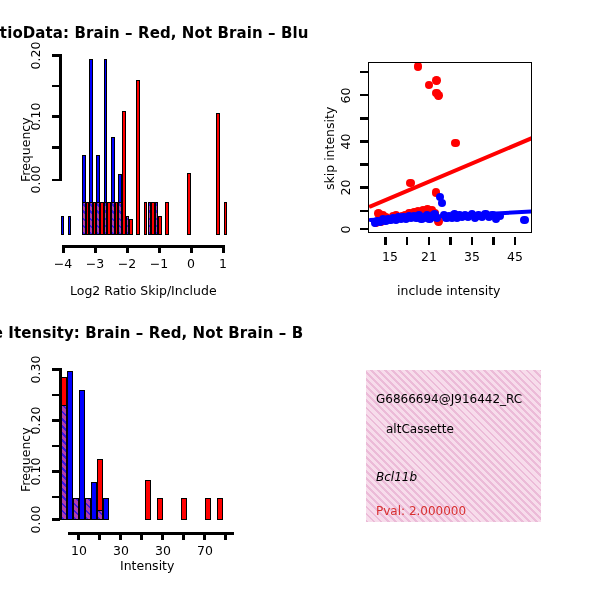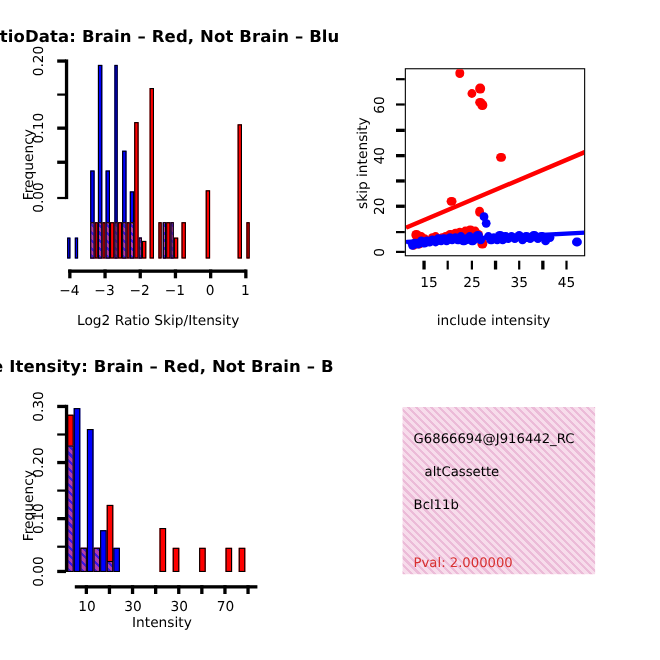--- a/index.html
+++ b/index.html
@@ -53,21 +53,21 @@
 <body>
 
 <div class="page">
 
   <div class="panel" style="left:0;top:0;width:300px;height:300px;">
 
     <div class="ptitle" style="left:-22px;top:24px;">RatioData: Brain – Red, Not Brain – Blu</div>
 
     <div class="axlabel vert" style="left:18px;top:182px;">Frequency</div>
 
-    <div class="axlabel" style="left:70px;top:283px;">Log2 Ratio Skip/Itensity</div>
+    <div class="axlabel" style="left:70px;top:283px;">Log2 Ratio Skip/Include</div>
 
     <div class="plotarea" style="left:60px;top:55px;width:175px;height:180px;">
 
     <div class="bar blue" style="left: 0.583333px; width: 3.35417px; height: 18.72px; bottom: 0px;"></div>
         <div class="bar blue" style="left: 7.875px; width: 3.35417px; height: 18.72px; bottom: 0px;"></div>
         <div class="bar blue" style="left: 21.875px; width: 3.64583px; height: 79.92px; bottom: 0px;"></div>
         <div class="bar red" style="left: 25.5208px; width: 3.64583px; height: 33.12px; bottom: 0px;"></div>
         <div class="bar purple" style="left: 21.875px; width: 3.64583px; height: 33.12px; bottom: 0px;"></div>
         <div class="bar blue" style="left: 29.1667px; width: 3.64583px; height: 176.4px; bottom: 0px;"></div>
         <div class="bar red" style="left: 32.8125px; width: 3.64583px; height: 33.12px; bottom: 0px;"></div>
@@ -229,21 +229,21 @@
 
     <div class="tick" style="left:84.3px;top:237px;width:2.5px;height:8px;"></div>
     <div class="tick" style="left:105.9px;top:237px;width:2.5px;height:8px;"></div>
     <div class="tick" style="left:127.5px;top:237px;width:2.5px;height:8px;"></div>
     <div class="tick" style="left:149px;top:237px;width:2.5px;height:8px;"></div>
     <div class="tick" style="left:170.6px;top:237px;width:2.5px;height:8px;"></div>
     <div class="tick" style="left:192.2px;top:237px;width:2.5px;height:8px;"></div>
     <div class="tick" style="left:213.7px;top:237px;width:2.5px;height:8px;"></div>
 
     <div class="tick-lbl" style="left:74px;top:249px;width:24px;text-align:right;">15</div>
-    <div class="tick-lbl" style="left:117px;top:249px;width:24px;text-align:center;">25</div>
+    <div class="tick-lbl" style="left:117px;top:249px;width:24px;text-align:center;">21</div>
     <div class="tick-lbl" style="left:160px;top:249px;width:24px;text-align:center;">35</div>
     <div class="tick-lbl" style="left:203px;top:249px;width:24px;text-align:center;">45</div>
   </div>
 
   <div class="panel" style="left:0;top:300px;width:300px;height:300px;">
 
     <div class="ptitle" style="left:-18px;top:24px;">ne Itensity: Brain – Red, Not Brain – B</div>
 
     <div class="axlabel vert" style="left:18px;top:192px;">Frequency</div>
 
@@ -296,17 +296,17 @@
 
     <div class="tick-lbl" style="left:67px;top:243px;width:24px;text-align:center;">10</div>
     <div class="tick-lbl" style="left:109px;top:243px;width:24px;text-align:center;">30</div>
     <div class="tick-lbl" style="left:151px;top:243px;width:24px;text-align:center;">30</div>
     <div class="tick-lbl" style="left:193px;top:243px;width:24px;text-align:center;">70</div>
   </div>
 
   <div class="infobox" style="left:366px;top:370px;width:175px;height:152px;">
     <div class="infoline" style="left:10px;top:22px;">G6866694@J916442_RC</div>
     <div class="infoline" style="left:20px;top:52px;">altCassette</div>
-    <div class="infoline" style="left:10px;top:82px;">Bcl11b</div>
+    <div class="infoline" style="left:10px;top:100px;font-style:italic;">Bcl11b</div>
     <div class="infoline pval" style="left:10px;top:134px;">Pval: 2.000000</div>
   </div>
 
 </div>
 
 </body></html>

